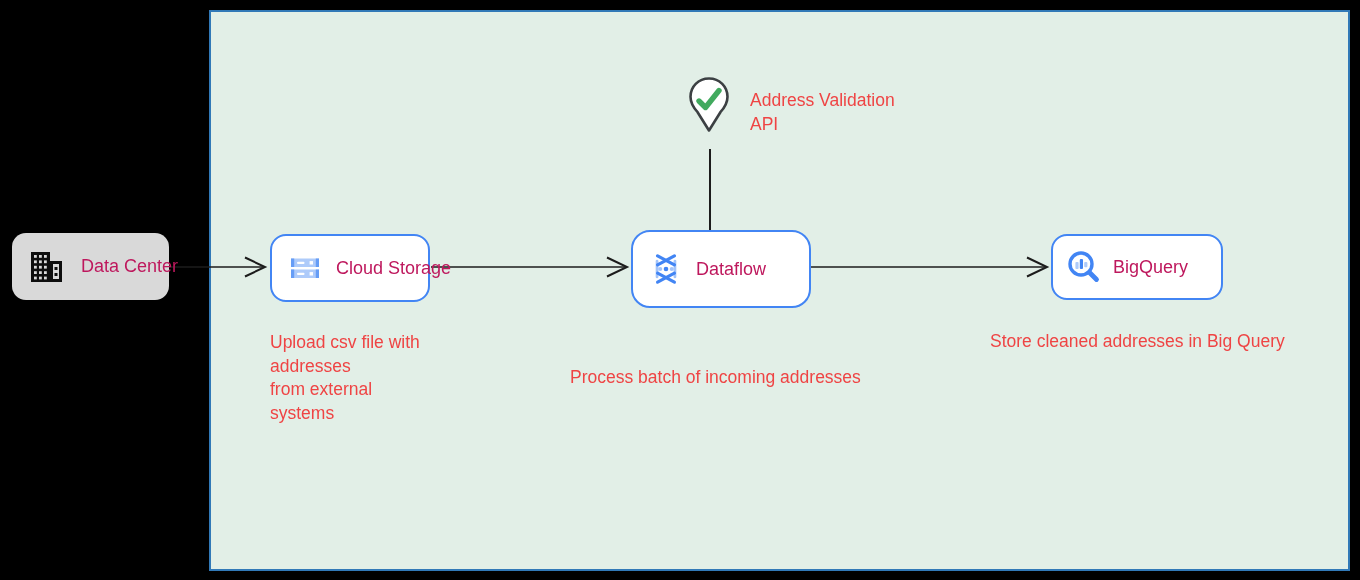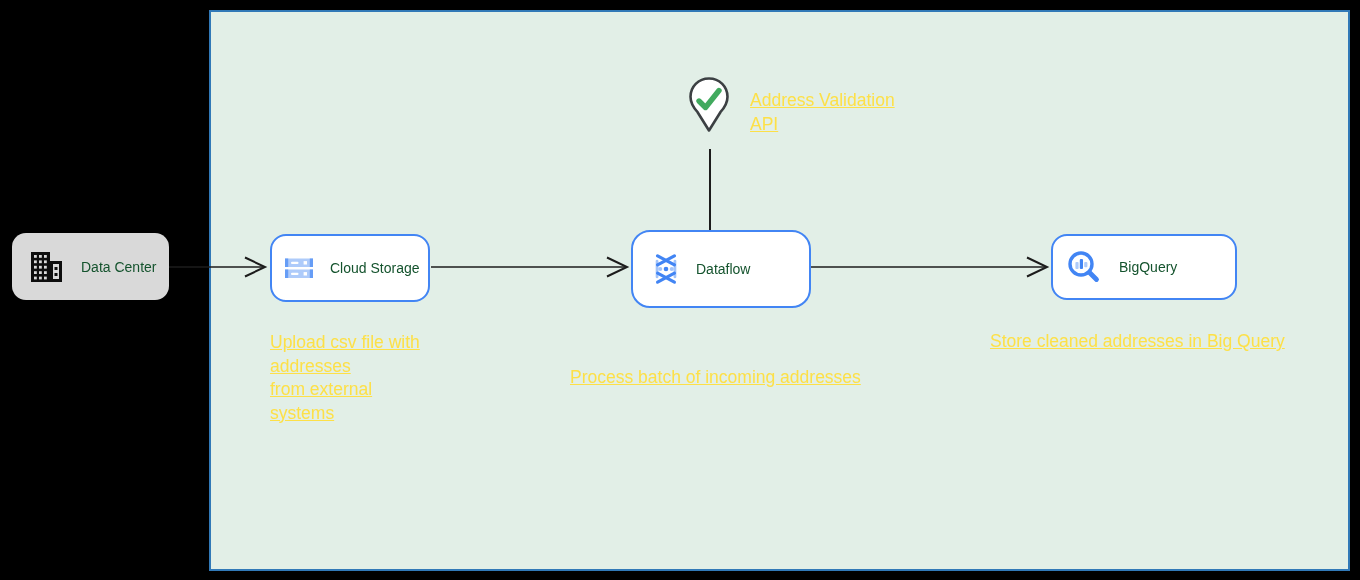--- a/index.html
+++ b/index.html
@@ -45,22 +45,22 @@
     box-sizing: border-box;
     z-index: 3;
   }
   .node .icon-wrap {
     flex: 0 0 auto;
     display: flex;
     align-items: center;
     justify-content: center;
   }
   .node .node-label {
-    color: #14532d;
-    font-size: 14px;
+    color: #be185d;
+    font-size: 18px;
     white-space: nowrap;
   }
   .node-datacenter {
     left: 12px;
     top: 233px;
     width: 157px;
     height: 67px;
     background: #d9d9d9;
     border-radius: 14px;
     padding-left: 14px;
@@ -69,56 +69,55 @@
   .node-blue {
     background: #ffffff;
     border: 2px solid #4285f4;
   }
   .node-cloudstorage {
     left: 270px;
     top: 234px;
     width: 160px;
     height: 68px;
     border-radius: 16px;
-    padding-left: 10px;
+    padding-left: 16px;
     gap: 14px;
   }
   .node-dataflow {
     left: 631px;
     top: 230px;
     width: 180px;
     height: 78px;
     border-radius: 19px;
     padding-left: 13px;
     gap: 10px;
   }
   .node-bigquery {
     left: 1051px;
     top: 234px;
-    width: 186px;
+    width: 172px;
     height: 66px;
     border-radius: 16px;
     padding-left: 12px;
-    gap: 16px;
+    gap: 10px;
   }
   
   .pin {
     position: absolute;
     left: 686px;
     top: 76px;
     z-index: 3;
   }
   .annotation {
     position: absolute;
-    color: #fde047;
+    color: #ef4444;
     font-size: 17.5px;
     line-height: 23.5px;
     white-space: pre-line;
     z-index: 3;
-    text-decoration: underline;
   }
   .anno-api   { left: 750px; top: 89px; }
   .anno-upload  { left: 270px; top: 331px; }
   .anno-process { left: 570px; top: 330px; white-space: nowrap; margin-top: 36px; }
   .anno-store   { left: 990px; top: 330px; white-space: nowrap; }
 </style>
 </head>
 <body>
 
 <div class="stage">

